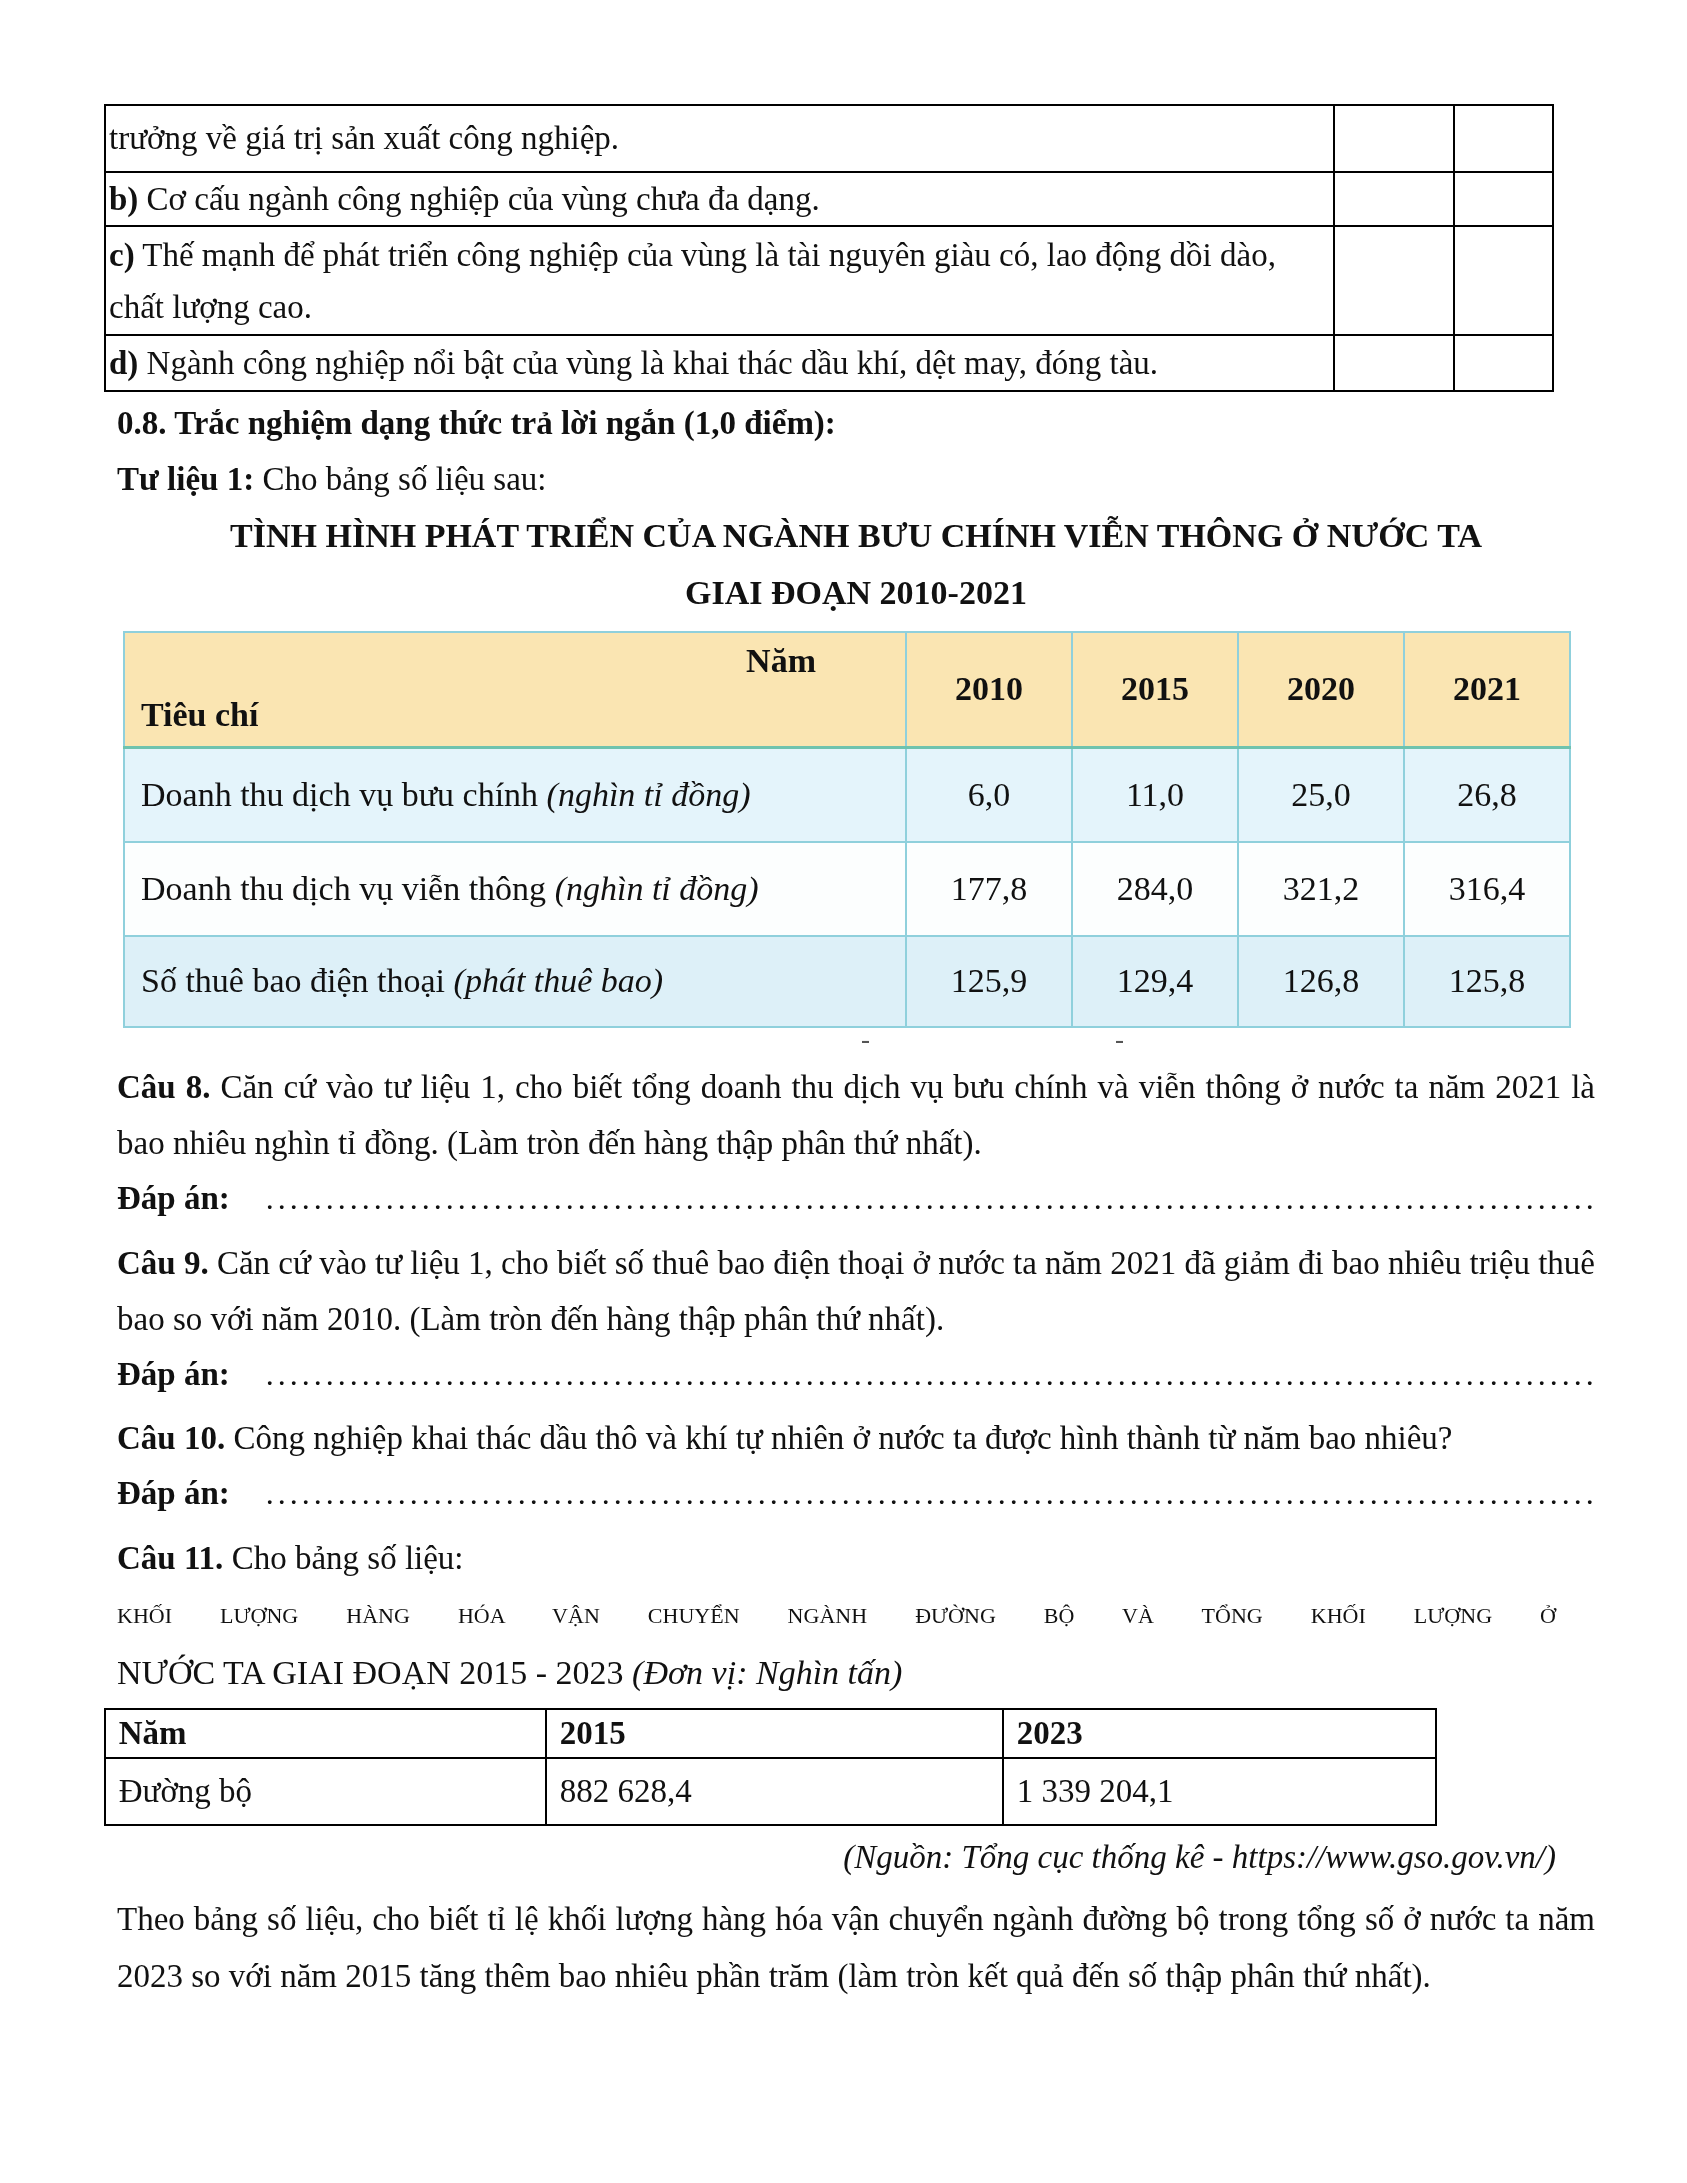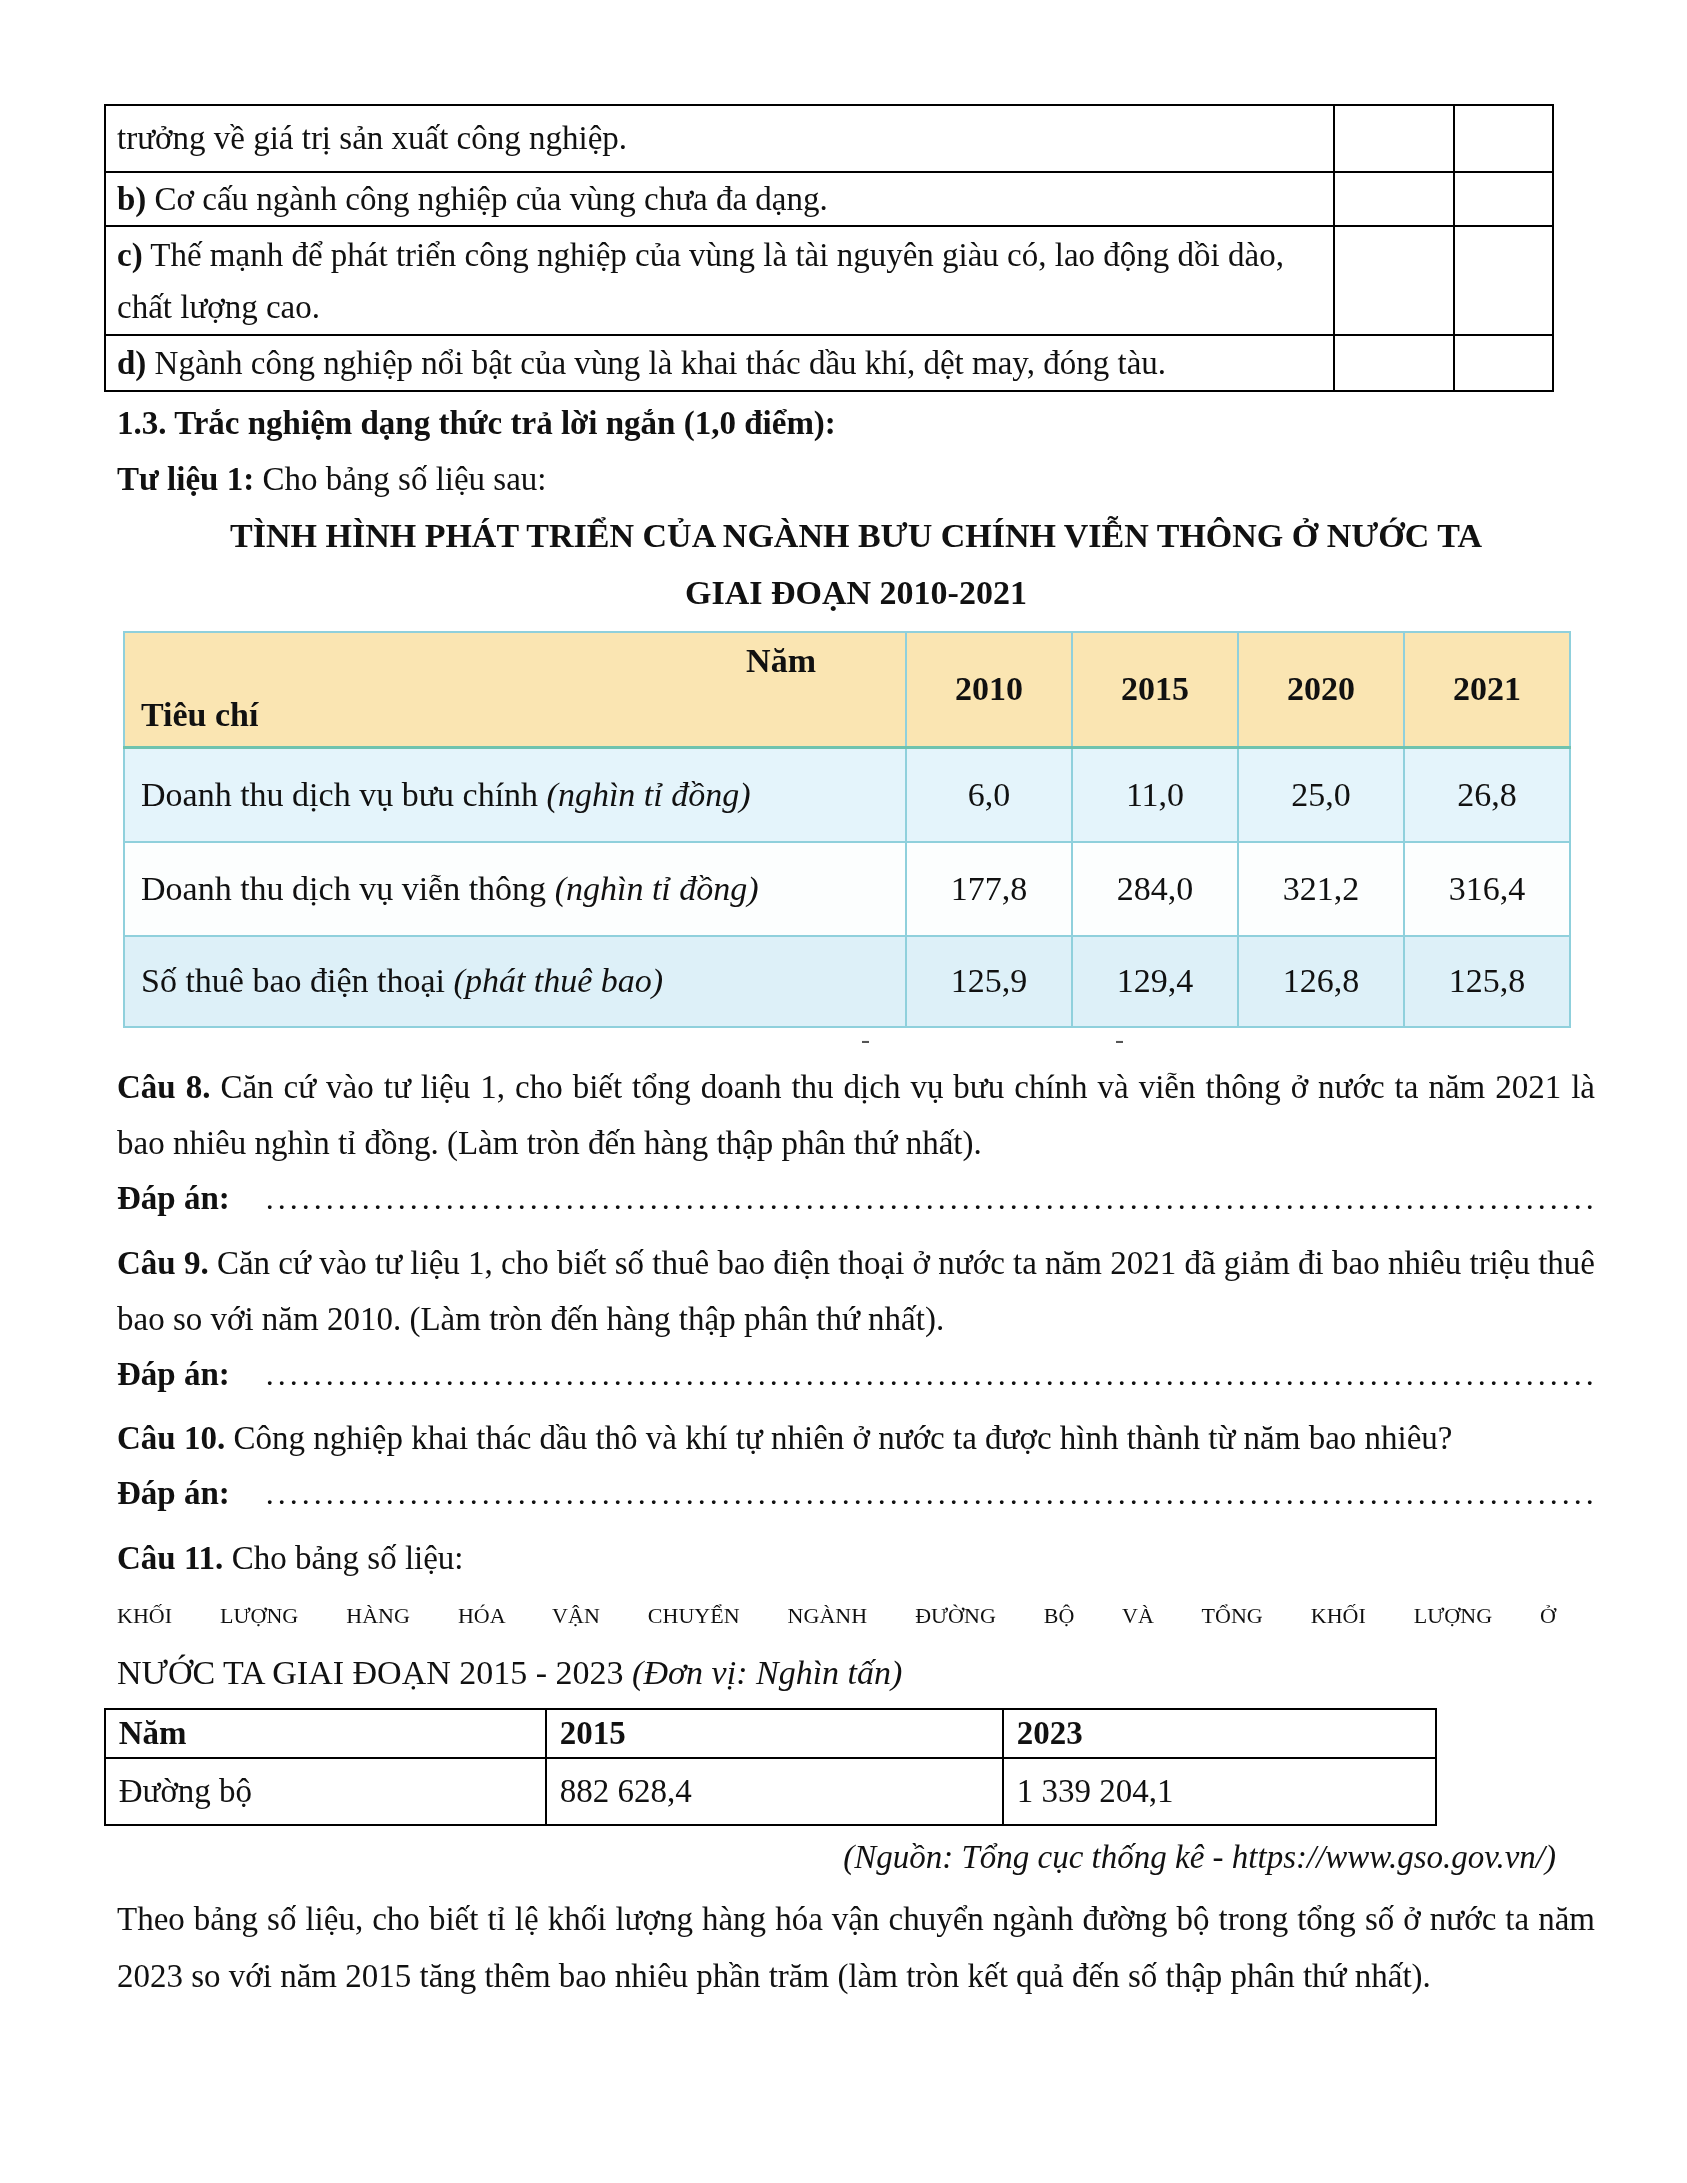--- a/index.html
+++ b/index.html
@@ -18,21 +18,21 @@
   
   table.tf-table{
     border-collapse:collapse;
     table-layout:fixed;
     margin:104px 0 0 104px;
     width:1450px;
   }
   table.tf-table td{
     border:2.4px solid #000;
     vertical-align:middle;
-    padding:0 11px;
+    padding:0 3px;
     line-height:49px;
   }
   td.tf-text{width:1229px;}
   td.tf-box1{width:120px;}
   td.tf-box2{width:99px;}
   .tf-prefix{font-weight:bold;}
 
   
   .body-block{margin-left:117px;width:1478px;}
   p{margin:0;}
@@ -159,21 +159,21 @@
       <td class="tf-box2"></td>
     </tr>
     <tr style="height:56px;">
       <td class="tf-text"><span class="tf-prefix">d)</span><span> Ngành công nghiệp nổi bật của vùng là khai thác dầu khí, dệt may, đóng tàu.</span></td>
       <td class="tf-box1"></td>
       <td class="tf-box2"></td>
     </tr>
   </tbody>
     </table>
 
-  <p class="h-section body-block">1.3. Trắc nghiệm dạng thức trả lời ngắn (1,0 điểm):</p>
+  <p class="h-section body-block">0.8. Trắc nghiệm dạng thức trả lời ngắn (1,0 điểm):</p>
 
   <p class="line body-block"><span class="q-num">Tư liệu 1:</span><span> Cho bảng số liệu sau:</span></p>
 
   <p class="title-center body-block">TÌNH HÌNH PHÁT TRIỂN CỦA NGÀNH BƯU CHÍNH VIỄN THÔNG Ở NƯỚC TA</p>
   <p class="title-center body-block">GIAI ĐOẠN 2010-2021</p>
 
   <table class="t1">
     <tbody>
         <tr class="t1-head" style="height:116px;">
       <td class="t1-label corner">

